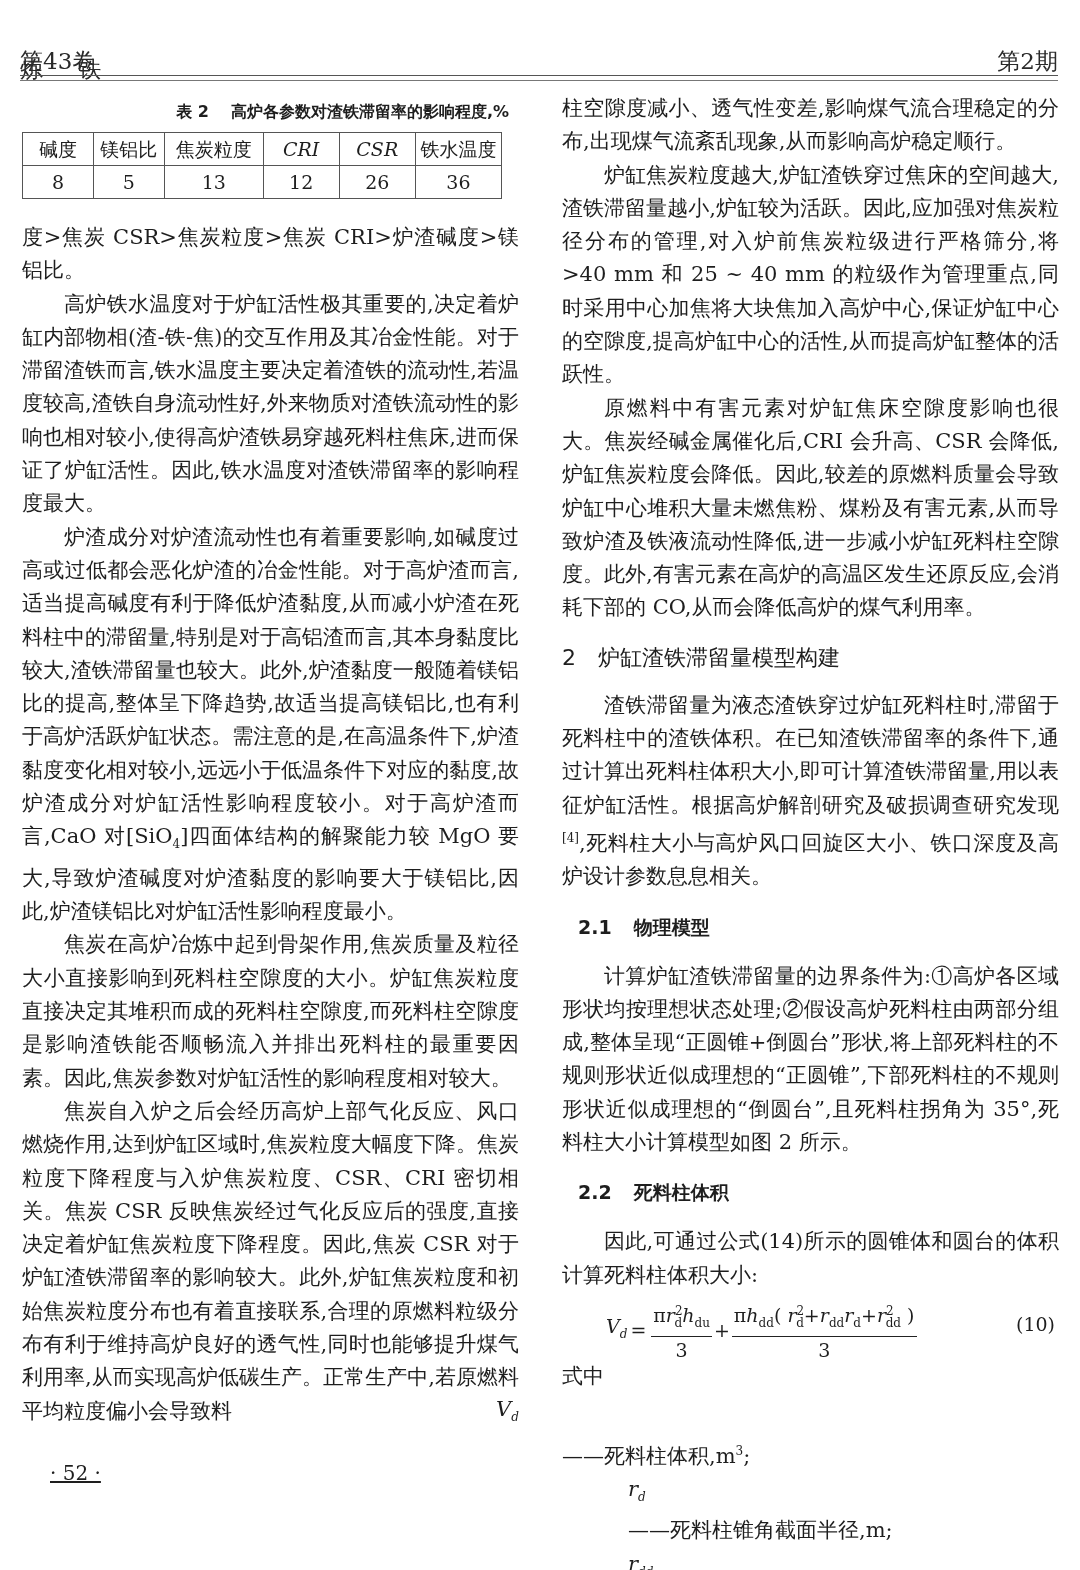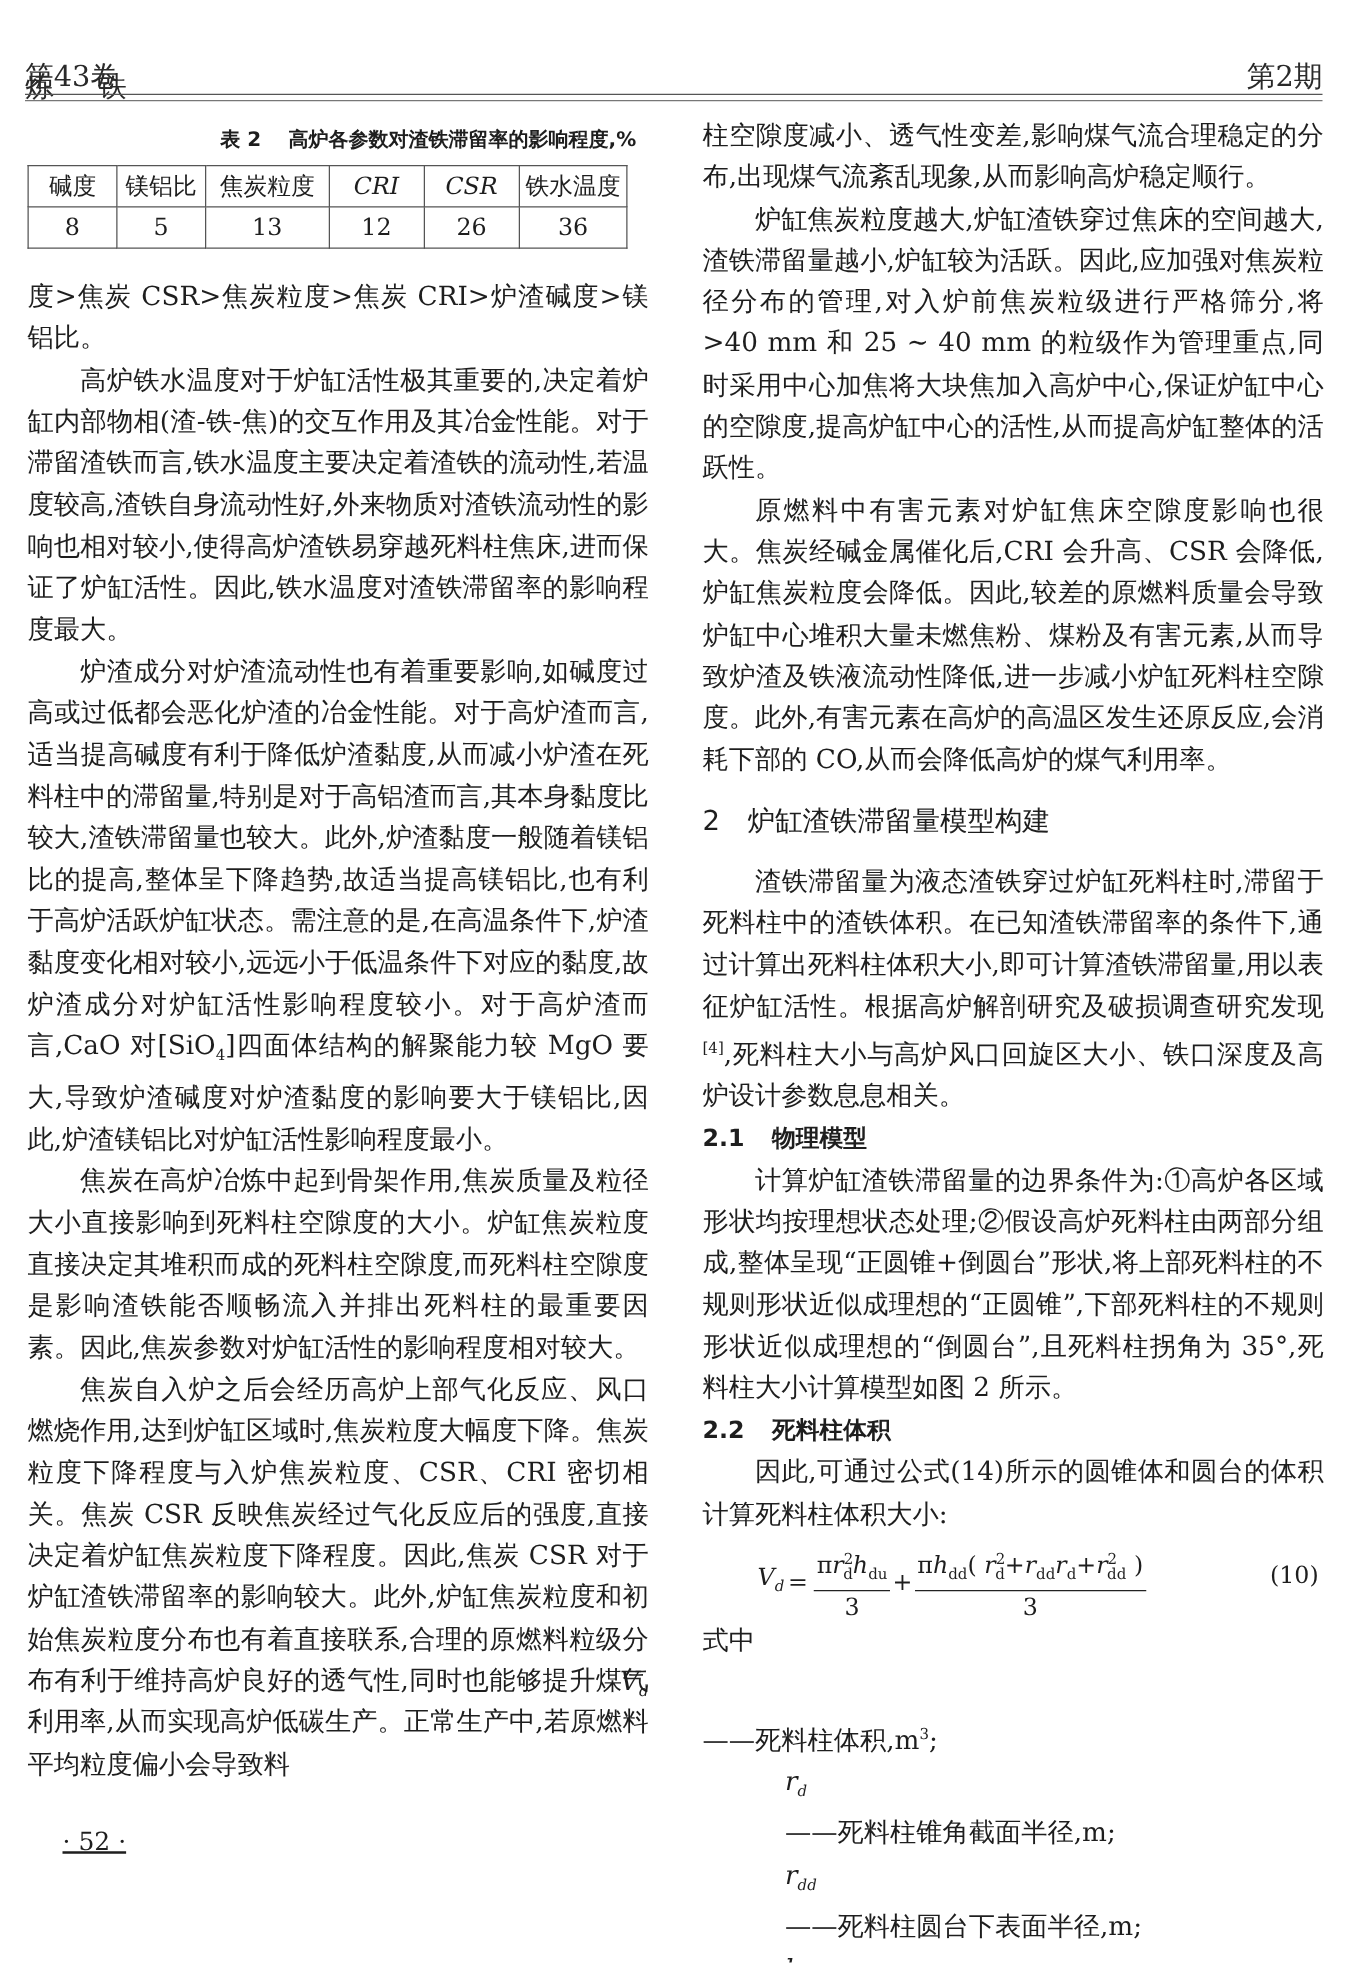--- a/index.html
+++ b/index.html
@@ -43,21 +43,21 @@
     }
     .it { font-style: italic; }
     .gap-after-table { height: 22px; }
     h2.sec {
       font-family: "DejaVu Sans", "Liberation Sans", sans-serif;
       font-weight: normal; font-size: 22px; margin: 18px 0 16px 0; line-height: 30px;
     }
     h2.sec .num { margin-right: 22px; }
     h3.sub {
       font-family: "DejaVu Sans", "Liberation Sans", sans-serif;
-      font-weight: bold; font-size: 19px; margin: 0; line-height: 34px;
+      font-weight: bold; font-size: 19px; margin: 16px; line-height: 34px;
     }
     h3.sub .num { margin-right: 22px; }
     .equation {
       position: relative; height: 62px; margin: 2px 0 4px 0; font-size: 19px;
     }
     .eq-body { position: absolute; left: 44px; top: 4px; display: flex; align-items: center; }
     .frac { display: inline-flex; flex-direction: column; align-items: center; margin: 0 2px; }
     .frac .numer { border-bottom: 1px solid #222; padding: 0 2px; line-height: 26px; }
     .frac .denom { line-height: 26px; }
     .eq-num { position: absolute; right: 4px; top: 14px; }

